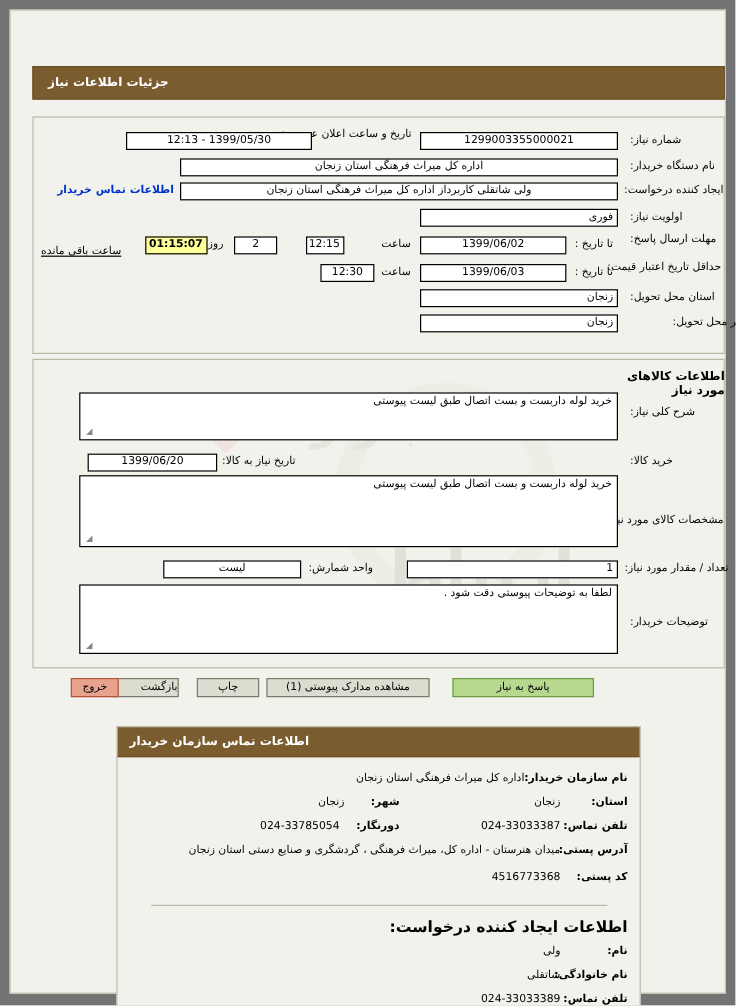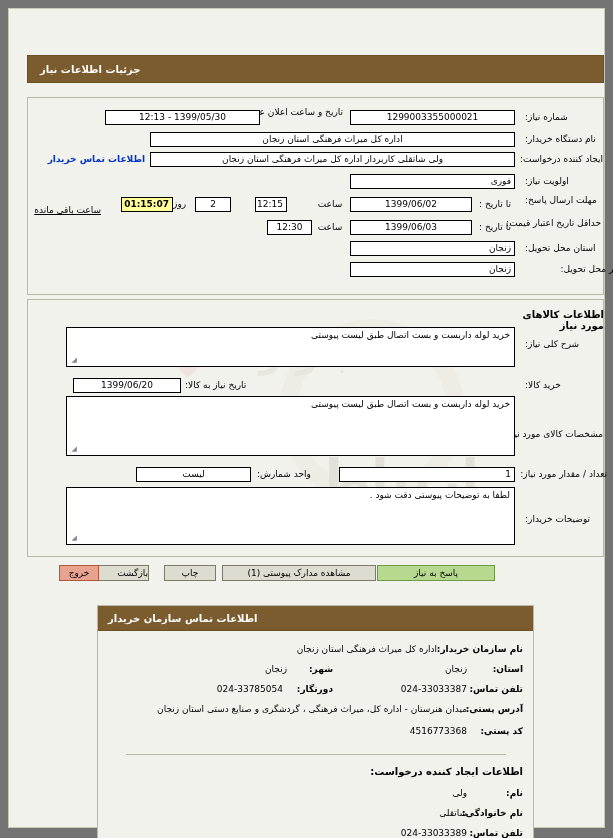--- a/index.html
+++ b/index.html
@@ -104,21 +104,21 @@
     display:flex;align-items:center;justify-content:flex-end;
     padding:0 10px;font-size:10px;font-weight:bold;
     border-bottom:1px solid #6a4f27;
   }
   .crow{position:absolute;display:flex;align-items:center;font-size:9px;}
   .clabel{color:#000;font-weight:bold;text-align:left;white-space:nowrap;}
   .cvalue{color:#000;text-align:right;white-space:nowrap;}
   .hr{
     position:absolute;left:28px;width:380px;height:1px;background:#b9b9a8;
   }
-  .subttl{position:absolute;font-size:10px;font-weight:bold;color:#000;}
+  .subttl{position:absolute;font-size:13px;font-weight:bold;color:#000;}
 </style>
 </head>
 <body>
 
 <div class="page">
   <div class="outer">
 
     <div class="hdr">جزئیات اطلاعات نیاز</div>
 
     <div class="panel panel1"></div>
@@ -196,21 +196,21 @@
     <div class="lbl" style="position:absolute;left:248px;top:460px;width:76px;text-align:left;">واحد شمارش:</div>
     <div class="fld" style="position:absolute;left:127px;top:458px;width:115px;">لیست</div>
 
     <div class="lbl" style="position:absolute;left:516px;top:505px;width:70px;text-align:left;">توضیحات خریدار:</div>
     <div class="ta" style="position:absolute;left:57px;top:478px;width:449px;height:58px;">
       <span>لطفا به توضیحات پیوستی دقت شود .</span>
       <span class="grip">◢</span>
     </div>
 
     <div class="btn green" style="left:368px;top:556px;width:118px;">پاسخ به نیاز</div>
-    <div class="btn grey" style="left:213px;top:556px;width:154px;">مشاهده مدارک پیوستی (1)</div>
+    <div class="btn grey" style="left:213px;top:556px;width:136px;">مشاهده مدارک پیوستی (1)</div>
     <div class="btn grey" style="left:155px;top:556px;width:52px;">چاپ</div>
     <div class="btn grey" style="left:84px;top:556px;width:56px;padding-left:40px;">بازگشت</div>
     <div class="btn red" style="left:50px;top:556px;width:40px;">خروج</div>
 
     <div class="contact">
       <div class="contact-hdr">اطلاعات تماس سازمان خریدار</div>
 
       <div class="crow" style="right:10px;top:38px;">
         <span class="clabel">نام سازمان خریدار:</span>
       </div>

